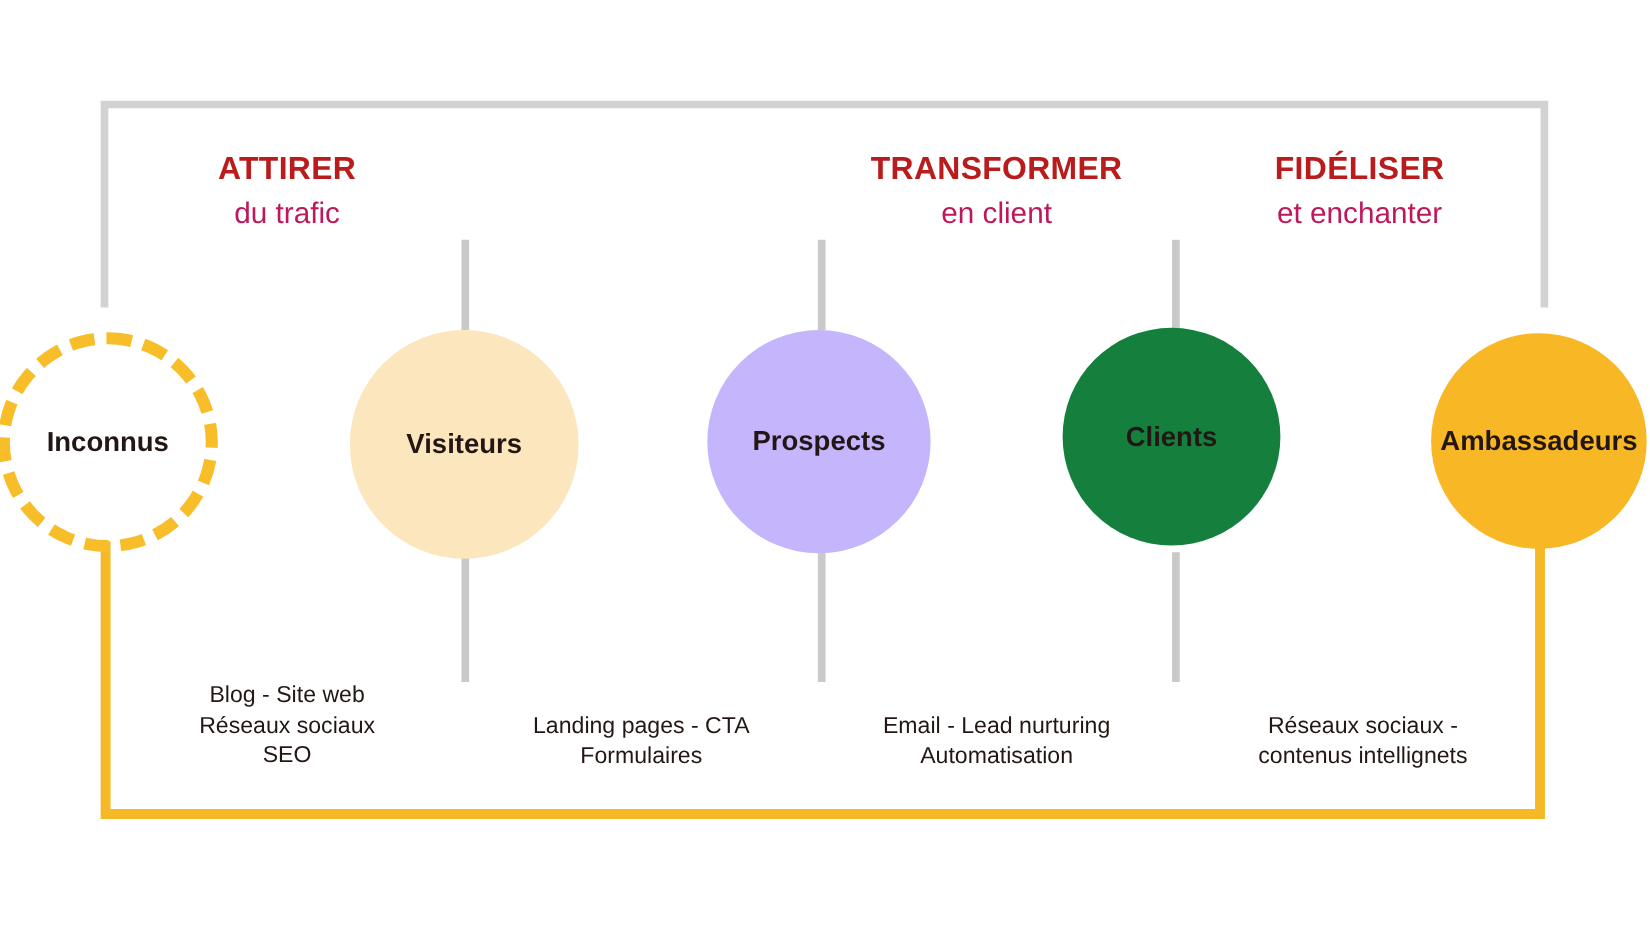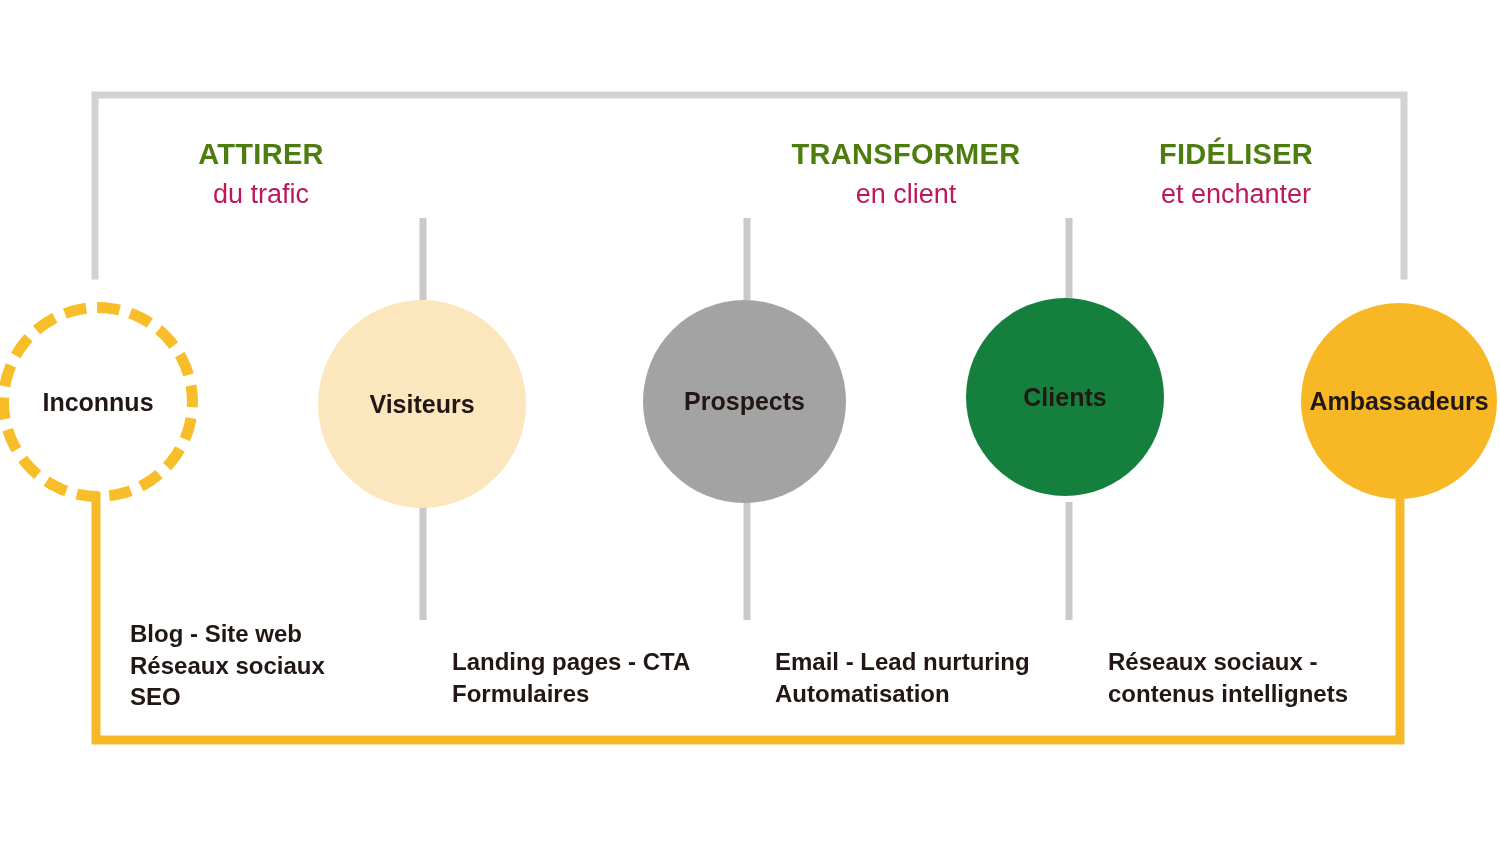--- a/index.html
+++ b/index.html
@@ -33,21 +33,21 @@
     position: absolute;
     text-align: center;
     color: #231715;
     line-height: 1.0;
   }
   .stage-title {
     font-size: 29px;
     font-weight: bold;
     letter-spacing: 0.3px;
     white-space: nowrap;
-    color: #4d7c0f;
+    color: #b91c1c;
   }
   .stage-sub {
     font-size: 27px;
     font-weight: normal;
     white-space: nowrap;
     margin-top: 12px;
     color: #be185d;
   }
 
   
@@ -67,22 +67,23 @@
     text-align: center;
   }
   .node.dashed {
     background: transparent;
     border: 11px dashed #F8BE29;
   }
 
   
   .caption {
     position: absolute;
-    font-size: 24px;
-    font-weight: bold;
+    text-align: center;
+    font-size: 21px;
+    font-weight: normal;
     color: #231715;
     line-height: 1.32;
     white-space: nowrap;
   }
 </style>
 </head>
 <body>
 
 <div id="canvas">
 
@@ -123,21 +124,21 @@
   </div>
 
   <div class="node dashed" style="left:-2px; top:302px; width:200px; height:200px;">
     <span class="node-label">Inconnus</span>
   </div>
 
   <div class="node" style="left:318px; top:300px; width:208px; height:208px; background:#FCE6BD;">
     <span class="node-label">Visiteurs</span>
   </div>
 
-  <div class="node" style="left:643px; top:300px; width:203px; height:203px; background:#a3a3a3;">
+  <div class="node" style="left:643px; top:300px; width:203px; height:203px; background:#c4b5fd;">
     <span class="node-label">Prospects</span>
   </div>
 
   <div class="node" style="left:966px; top:298px; width:198px; height:198px; background:#15803d;">
     <span class="node-label">Clients</span>
   </div>
 
   <div class="node" style="left:1301px; top:303px; width:196px; height:196px; background:#F8B826;">
     <span class="node-label">Ambassadeurs</span>
   </div>

